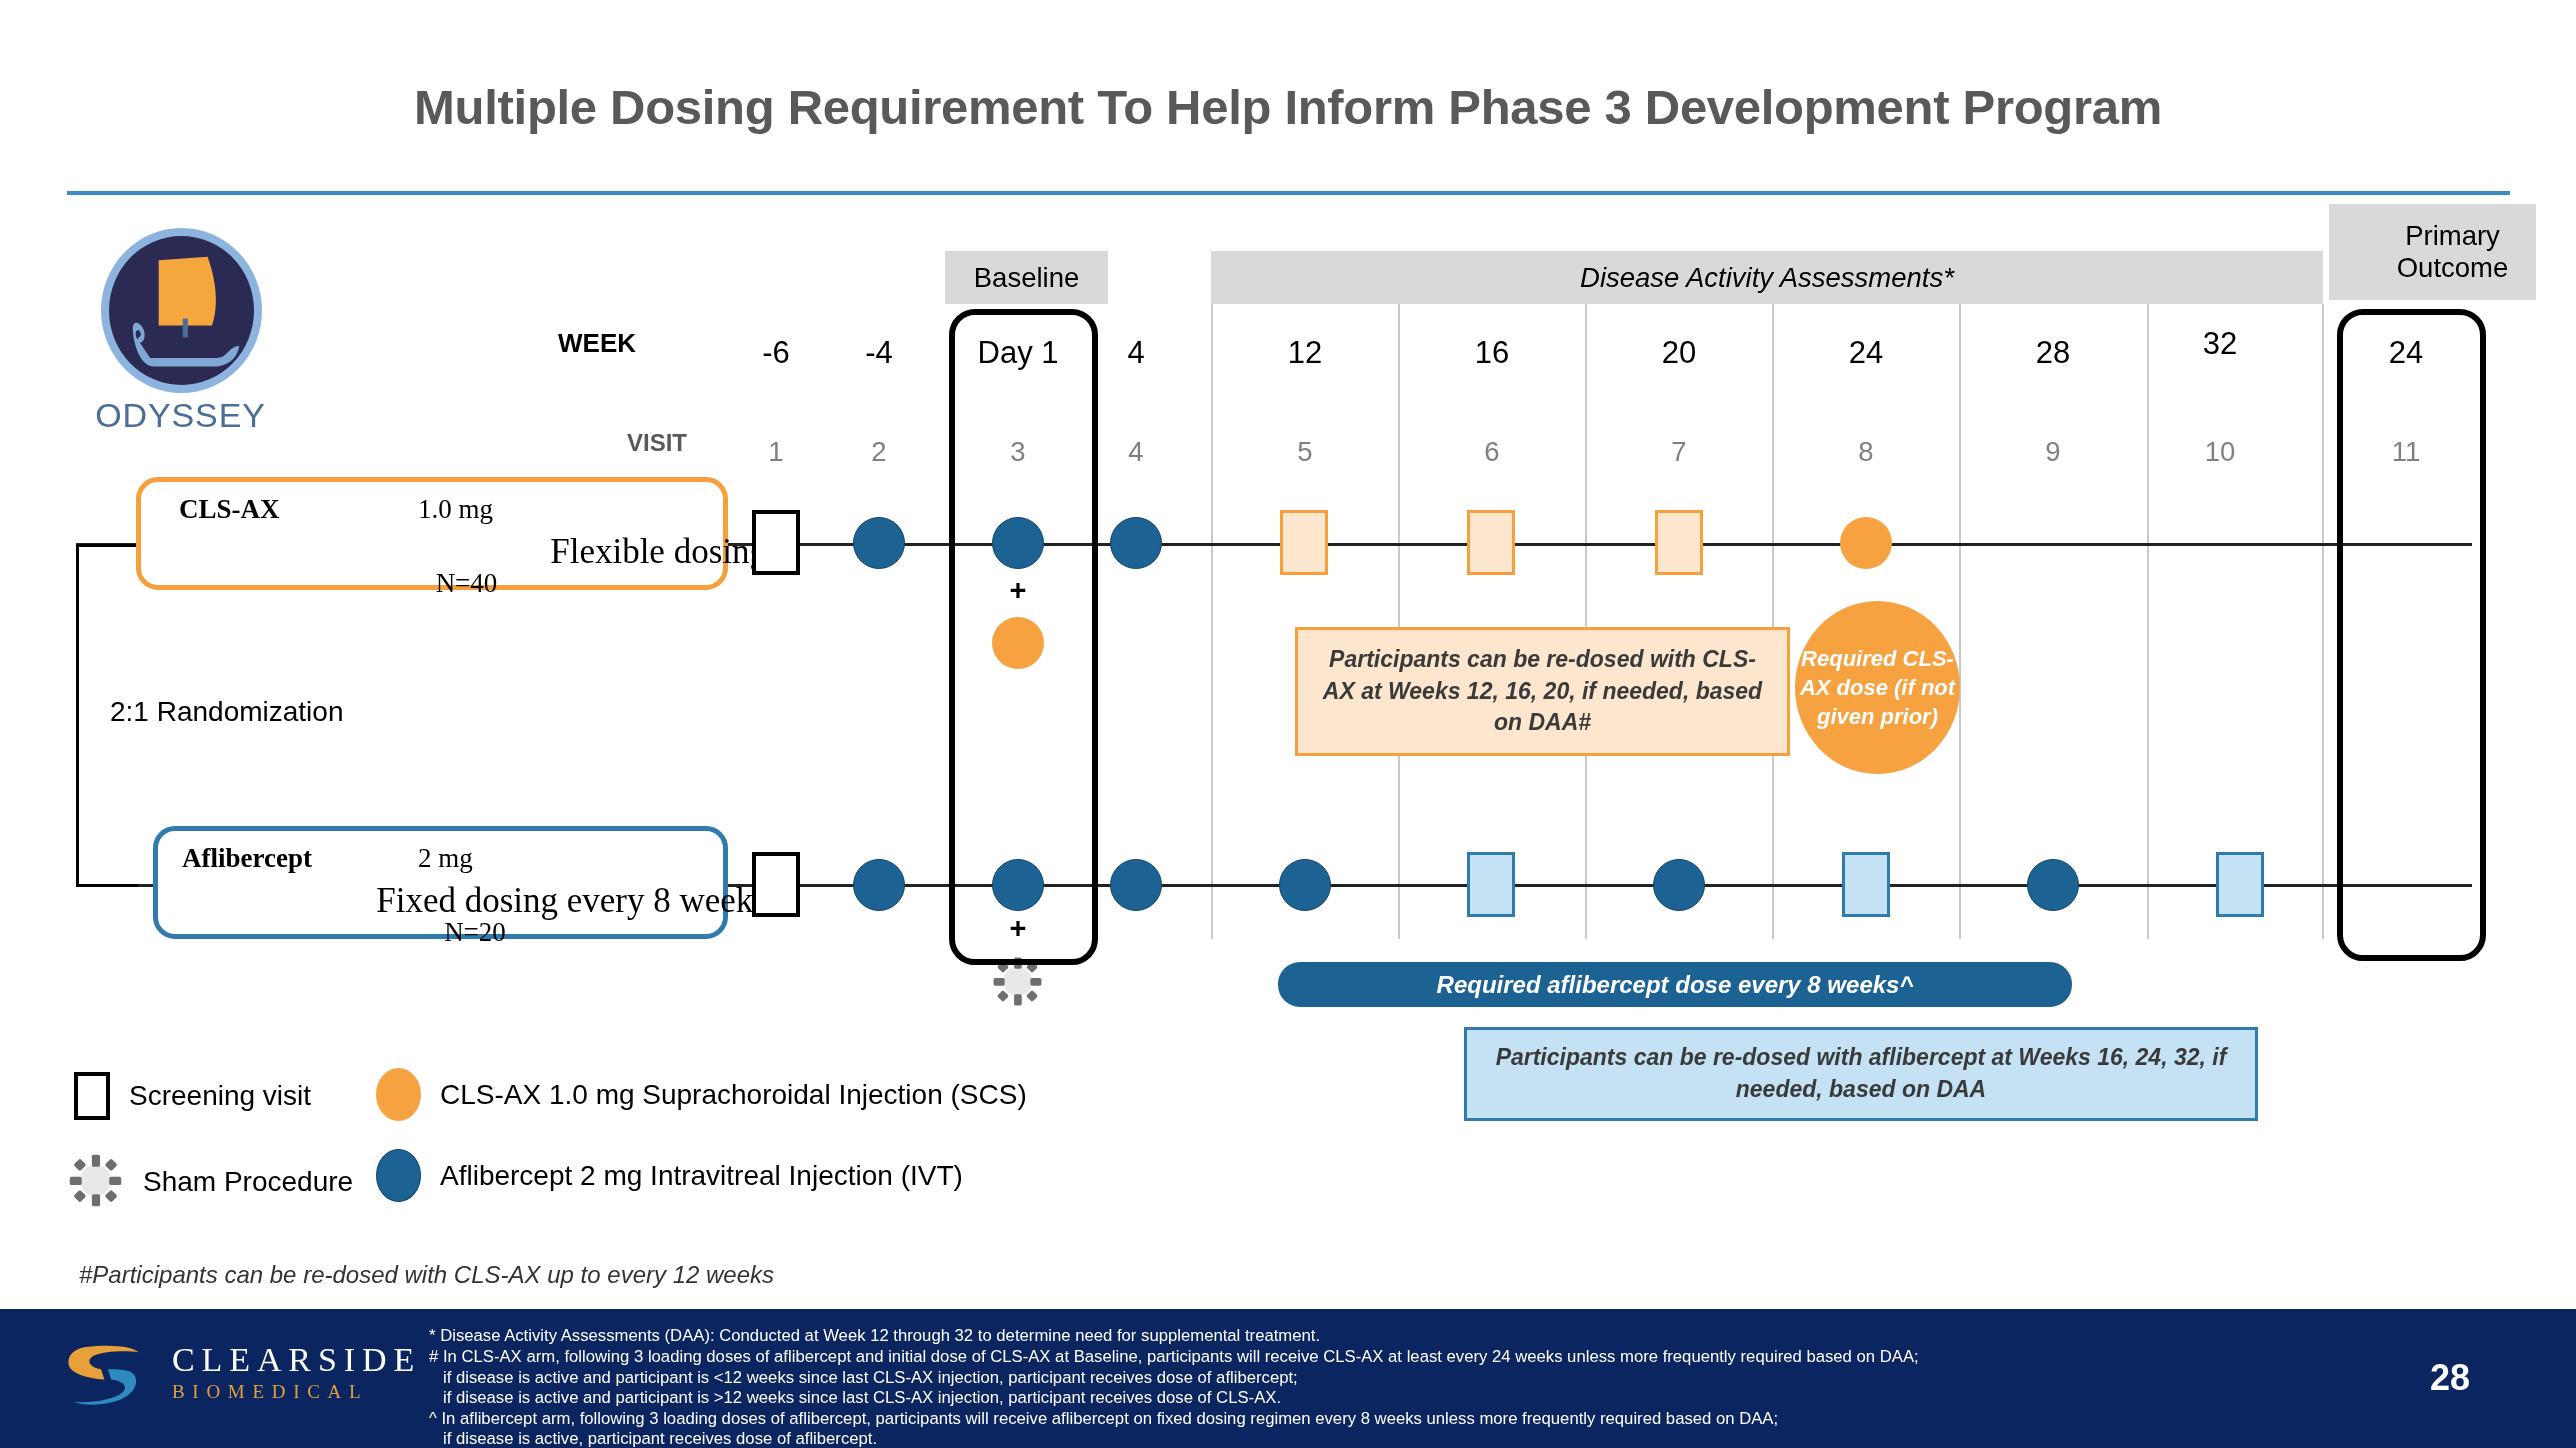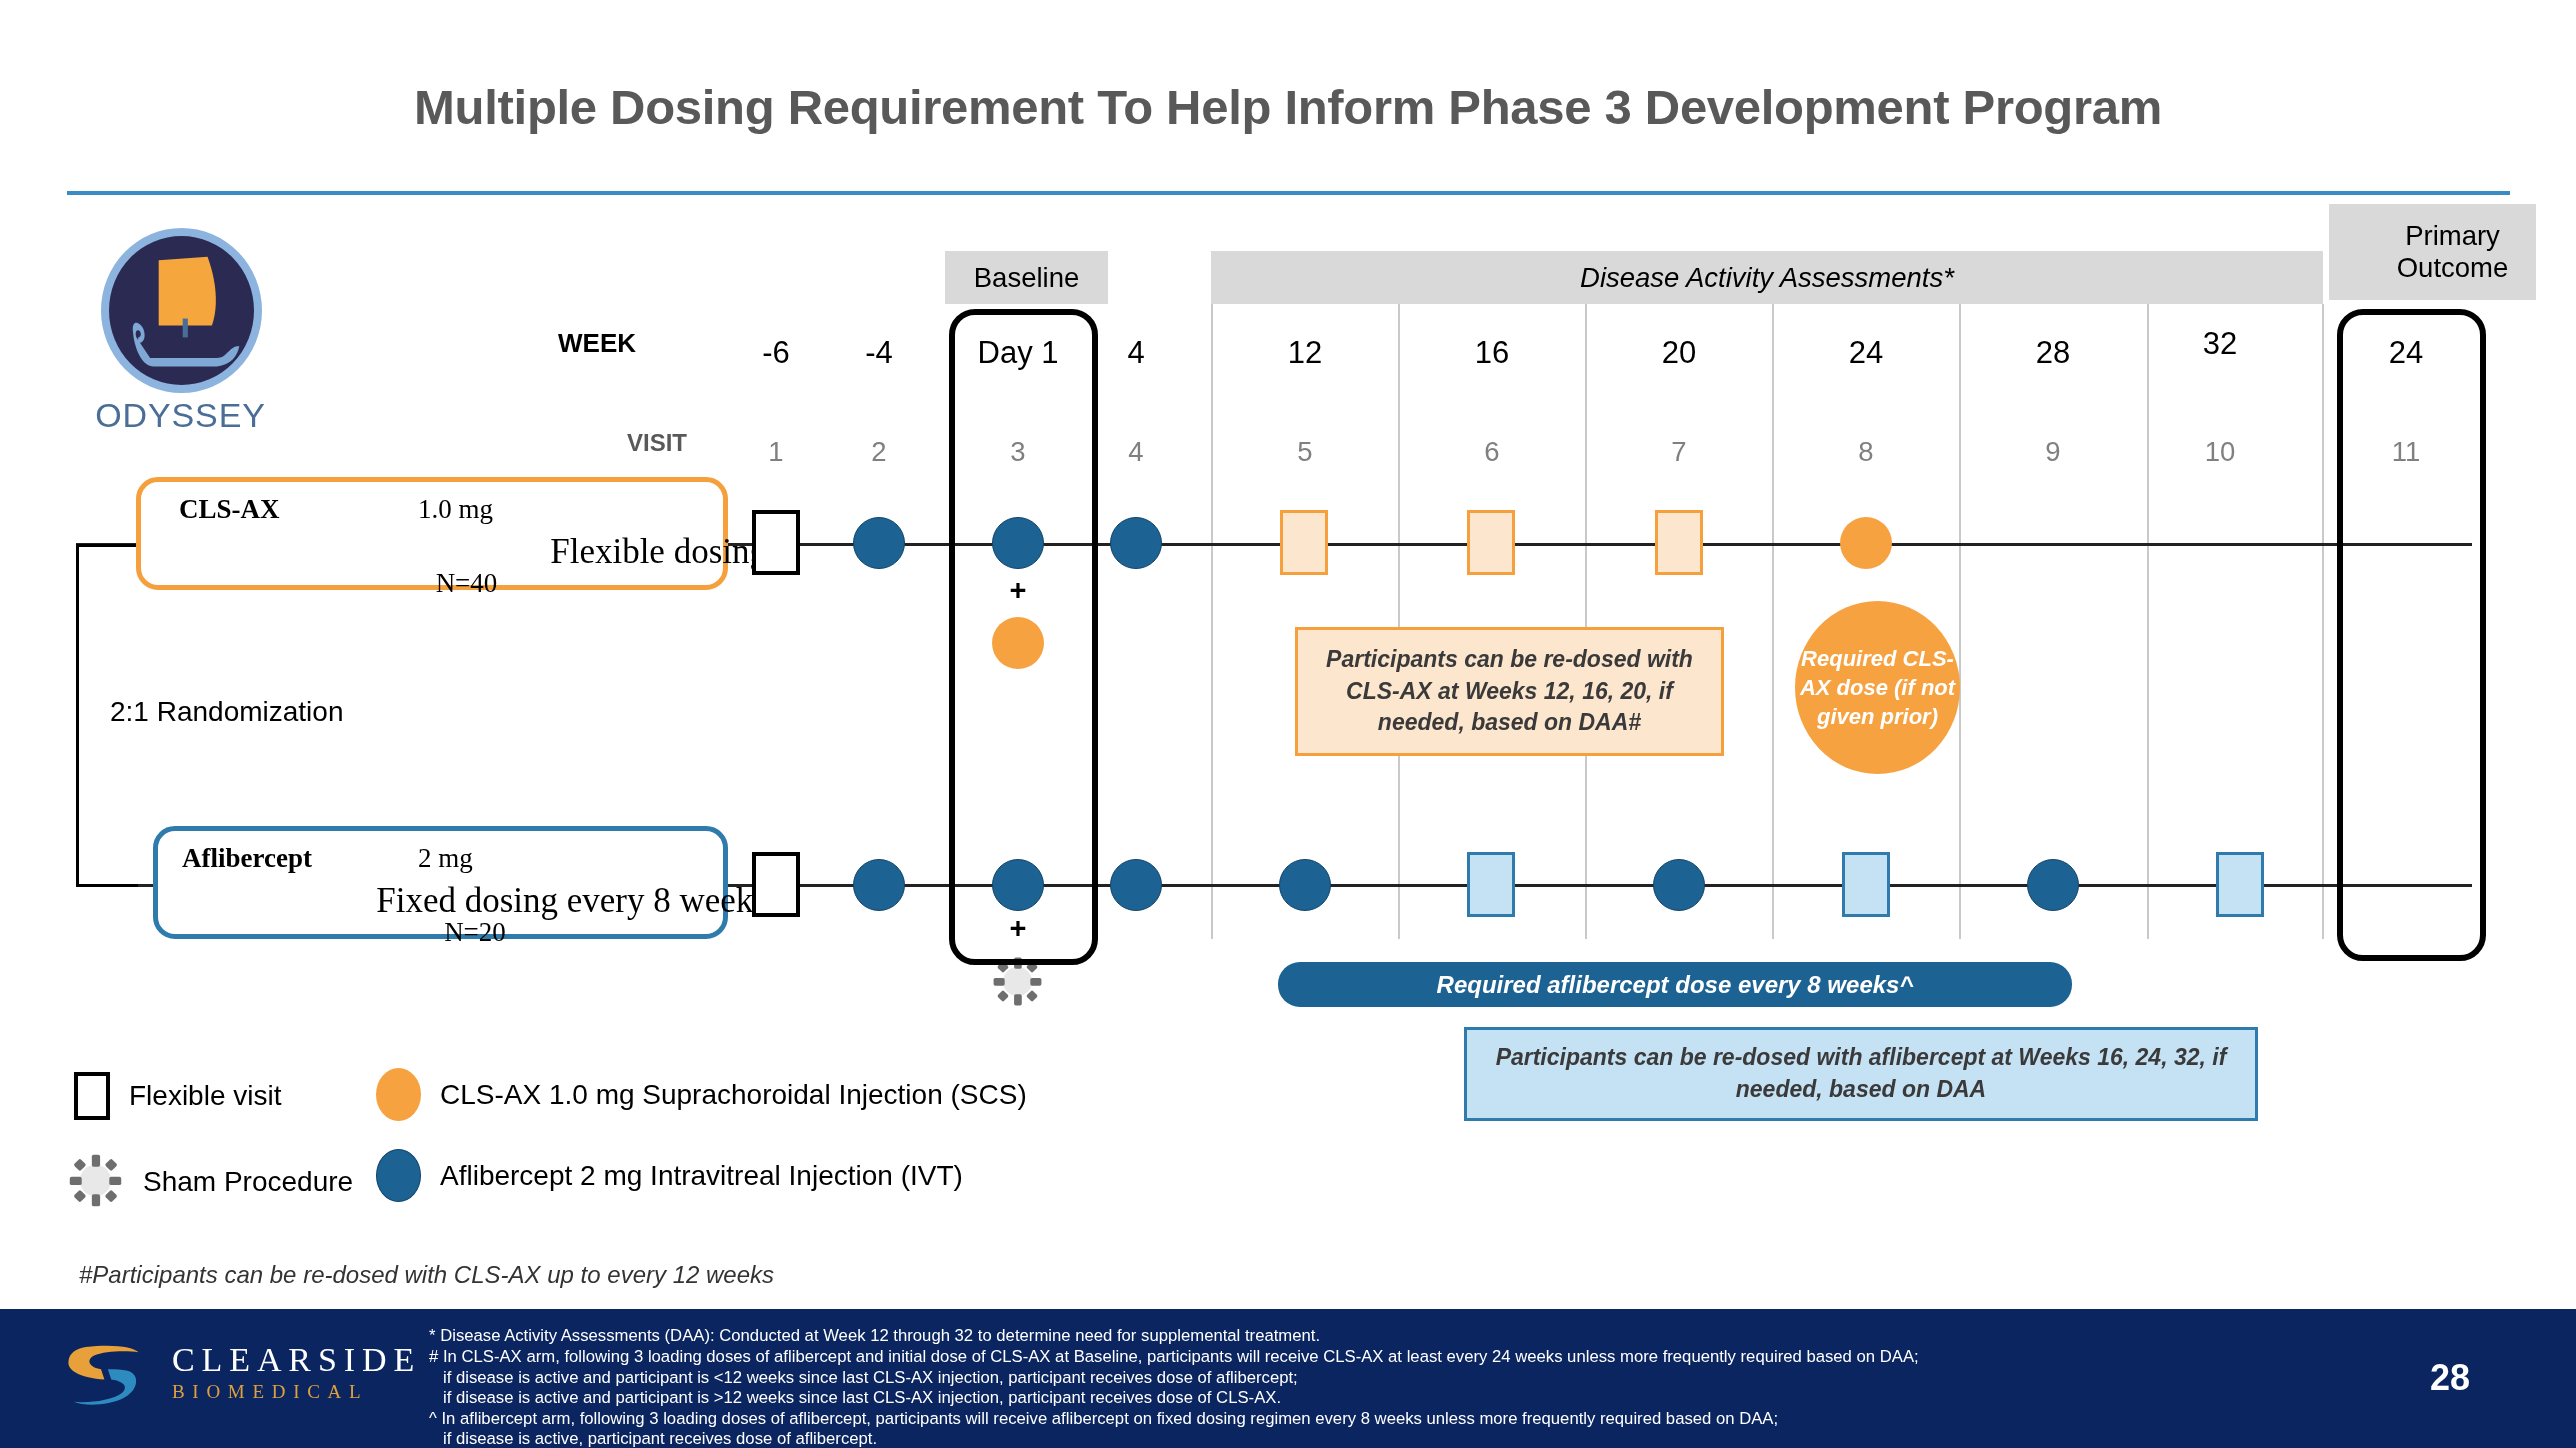--- a/index.html
+++ b/index.html
@@ -93,21 +93,21 @@
   .mk-screen{width:48px;height:65px;background:#fff;border:4.3px solid #000;box-sizing:border-box;}
   .mk-circ-blue{width:52px;height:52px;border-radius:50%;background:#1C6293;border:1.7px solid #12456B;box-sizing:border-box;}
   .mk-circ-orange{width:52px;height:52px;border-radius:50%;background:#F7A241;}
   .mk-sq-orange{width:48px;height:65px;background:#FCE6CE;border:3.4px solid #F5A03C;box-sizing:border-box;}
   .mk-sq-blue{width:48px;height:65px;background:#C5E2F5;border:3.4px solid #2E7BAC;box-sizing:border-box;}
   .plus{position:absolute;font-size:29px;font-weight:bold;color:#000;text-align:center;width:52px;}
   .mk-sham{width:53px;height:53px;}
 
   
   #callout-cls{
-    left:1295px;top:627px;width:429px;height:129px;
+    left:1295px;top:627px;width:495px;height:129px;
     background:#FCE6CE;border:3.4px solid #F5A03C;box-sizing:border-box;
     display:flex;align-items:center;justify-content:center;
     font-size:23px;font-style:italic;font-weight:bold;color:#3A3A3A;
     text-align:center;line-height:1.38;padding:0 22px;
   }
   #callout-dose{
     left:1795px;top:601px;width:165px;height:173px;border-radius:50%;
     background:#F7A241;display:flex;align-items:center;justify-content:center;
     color:#fff;font-size:22px;font-style:italic;font-weight:bold;
     text-align:center;line-height:1.32;
@@ -272,21 +272,21 @@
 <div class="abs capsule" id="cap-baseline"></div>
 <div class="abs capsule" id="cap-primary"></div>
 
 <div class="abs" id="callout-cls">Participants can be re-dosed with CLS-AX at Weeks 12, 16, 20, if needed, based on DAA#</div>
 <div class="abs" id="callout-dose">Required CLS-AX dose (if not given prior)</div>
 <div class="abs" id="banner-afl">Required aflibercept dose every 8 weeks^</div>
 <div class="abs" id="callout-afl">Participants can be re-dosed with aflibercept at Weeks 16, 24, 32, if needed, based on DAA</div>
 
 <div class="lg-row" id="lg-screen">
   <span class="lg-box"></span>
-  <span class="lg-text">Flexible visit</span>
+  <span class="lg-text">Screening visit</span>
 </div>
 
 <div class="lg-row" id="lg-cls">
   <span class="lg-circ-o"></span>
   <span class="lg-text">CLS-AX 1.0 mg Suprachoroidal Injection (SCS)</span>
 </div>
 
 <div class="lg-row" id="lg-sham">
   <span>
     <svg width="57" height="57" viewBox="0 0 62 62">

